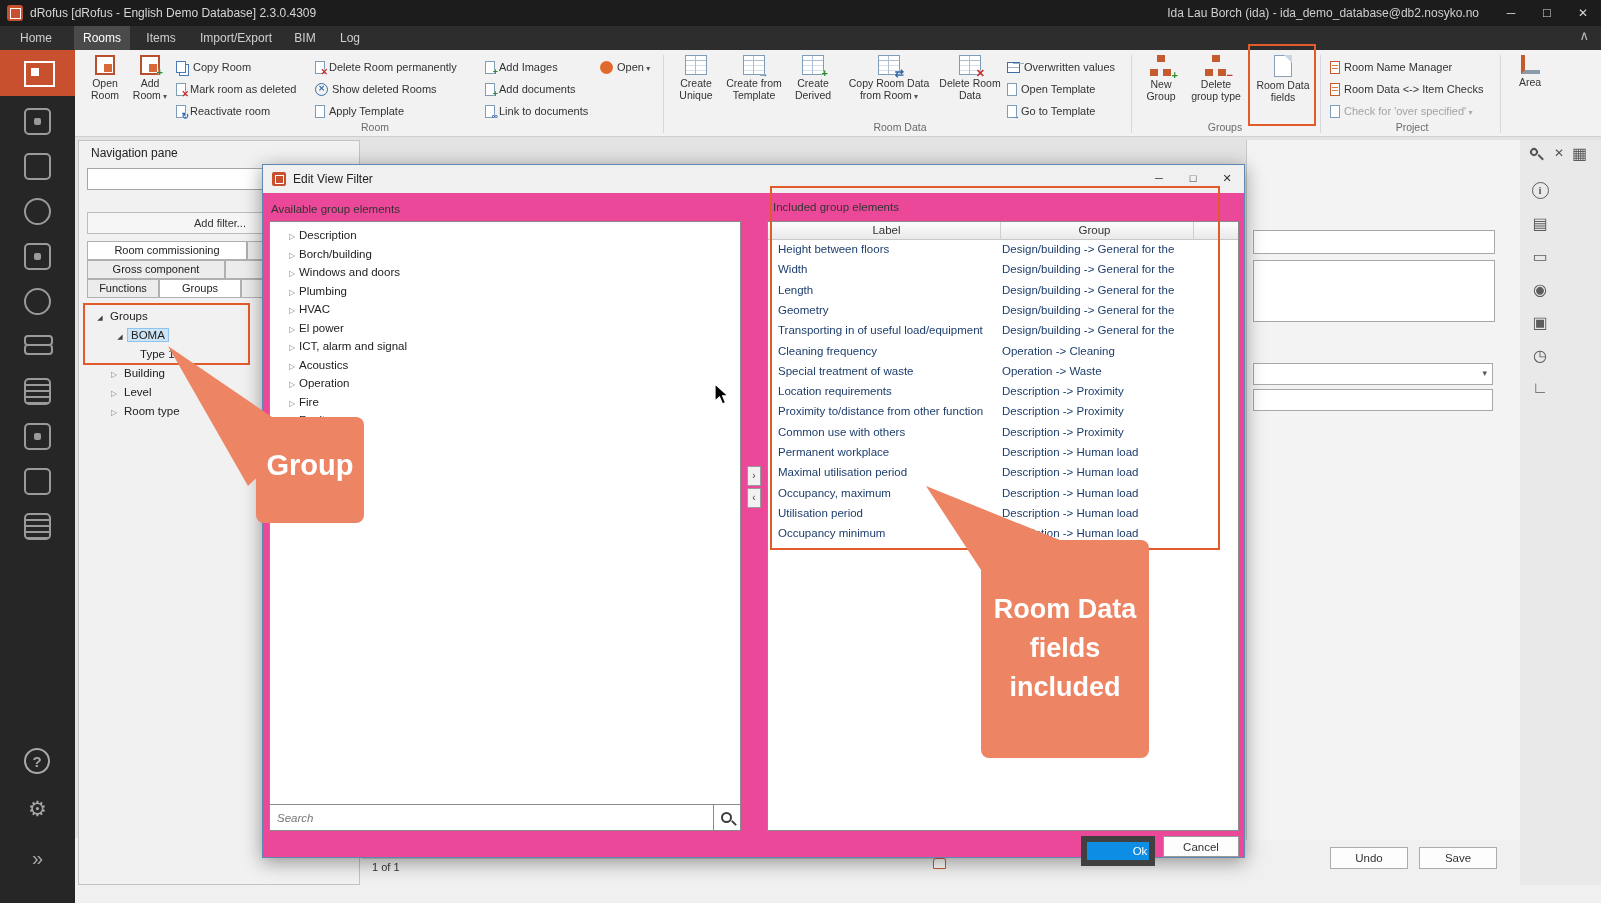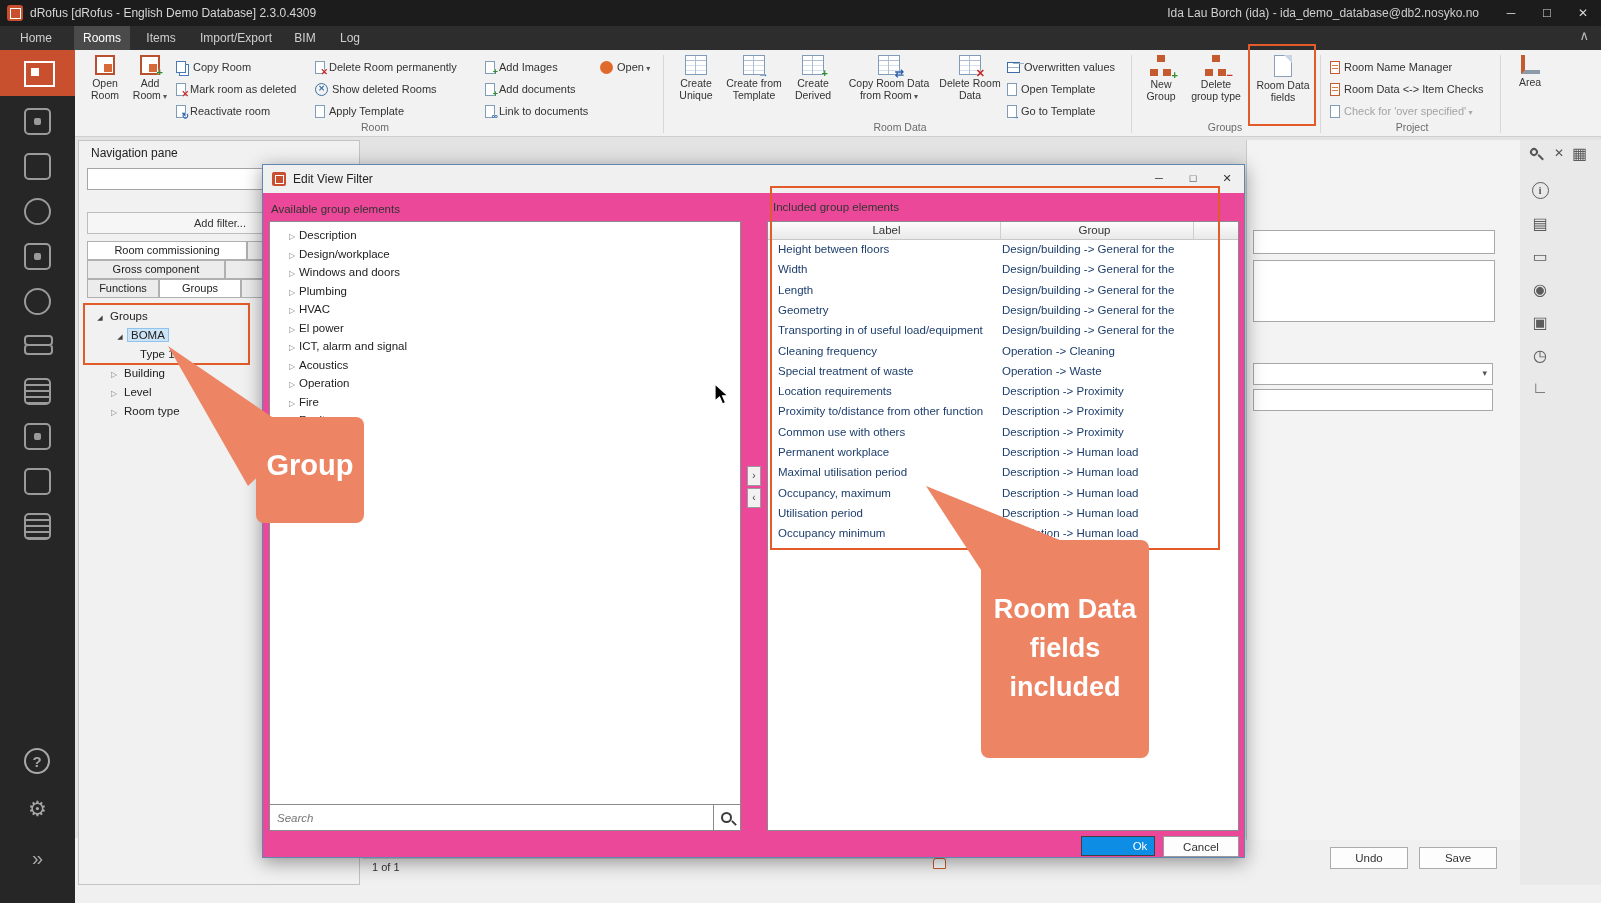--- a/index.html
+++ b/index.html
@@ -183,21 +183,21 @@
   .movebtn { position:absolute; width:14px; height:20px; background:#f2f2f2; border:1px solid #9a9a9a;
              font-size:10px; color:#444; text-align:center; line-height:18px; z-index:51; }
   .thead { position:absolute; left:0; top:0; width:100%; height:18px;
            background:linear-gradient(#fdfdfd,#e9e9e9); border-bottom:1px solid #c8c8c8;
            font-size:11.5px; color:#333; }
   .th { position:absolute; top:0; height:18px; line-height:17px; text-align:center;
         border-right:1px solid #cfcfcf; }
   .irow { position:absolute; left:0; width:100%; height:20.3px; font-size:11.5px; color:#1d3e6c; }
   .irow .c1 { position:absolute; left:10px; top:3px; width:220px; white-space:nowrap; overflow:hidden; }
   .irow .c2 { position:absolute; left:234px; top:3px; width:222px; white-space:nowrap; overflow:hidden; }
-  .okbtn { position:absolute; width:74px; height:20px; background:#0e8de4; border:1px solid #404040;
+  .okbtn { position:absolute; width:74px; height:30px; background:#0e8de4; border:6px solid #404040;
            color:#fff; font-size:11.5px; font-family:"Liberation Sans",sans-serif;padding-left:44px; }
   .cancelbtn { position:absolute; width:76px; height:21px; background:#fdfdfd; border:1px solid #9a9a9a;
                color:#333; font-size:11.5px; font-family:"Liberation Sans",sans-serif; }
 
   
   .pointers { position:absolute; left:0; top:0; z-index:55; pointer-events:none; }
   .bubble { position:absolute; background:#ed8565; border-radius:8px; color:#fff; font-weight:bold;
             text-align:center; z-index:56; }
   .bubble1 { left:256px; top:417px; width:108px; height:106px; font-size:29px; padding-top:32px; }
   .bubble2 { left:981px; top:540px; width:168px; height:218px; font-size:27px; padding:50px 8px 0 8px;
@@ -489,21 +489,21 @@
     <div class="dlg-label" style="left:510px;top:36px">Included group elements</div>
 
     <div class="panel" style="left:6px;top:56px;width:472px;height:610px">
       <div style="padding-top:4px">
         <div class="av-item">
             <span class="tarrow c"></span>
             <span>Description</span>
           </div>
         <div class="av-item">
             <span class="tarrow c"></span>
-            <span>Design/workplace</span>
+            <span>Borch/building</span>
           </div>
         <div class="av-item">
             <span class="tarrow c"></span>
             <span>Windows and doors</span>
           </div>
         <div class="av-item">
             <span class="tarrow c"></span>
             <span>Plumbing</span>
           </div>
         <div class="av-item">

